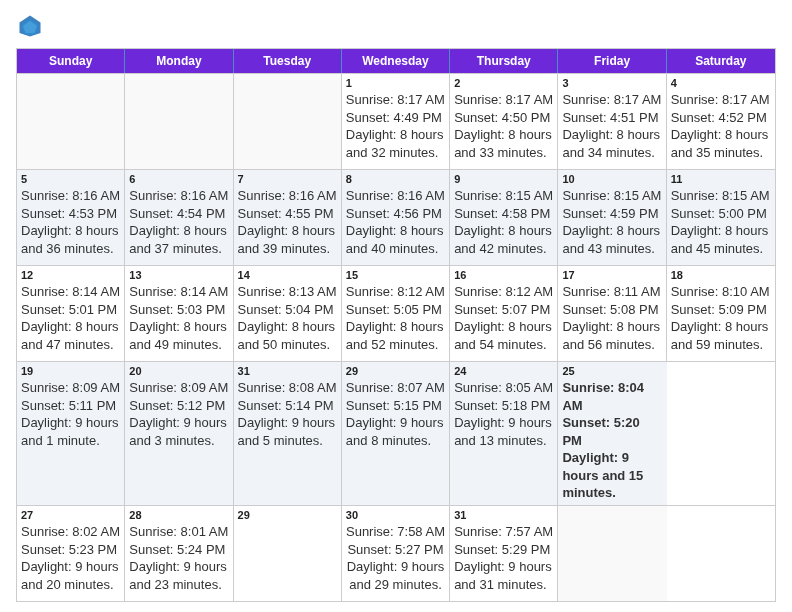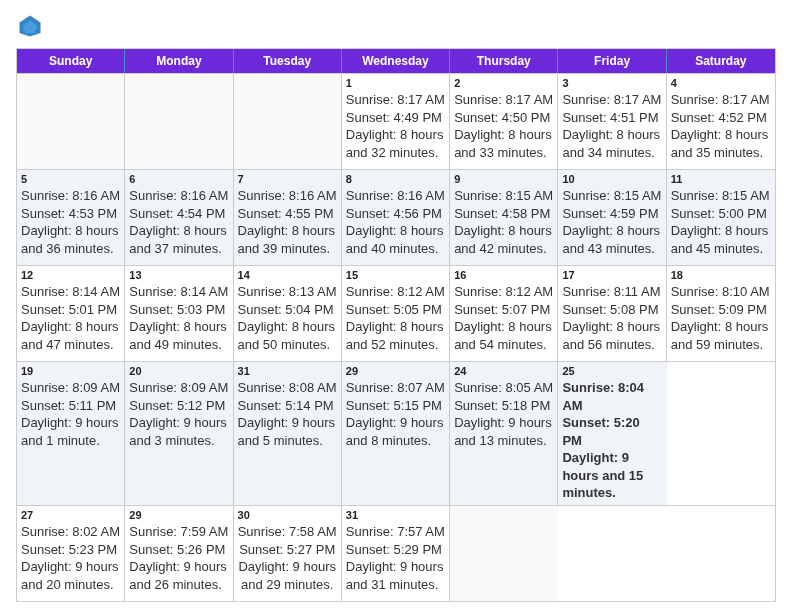--- a/index.html
+++ b/index.html
@@ -294,24 +294,27 @@
           </div>
         </div>
         <div class="cal-row">
           <div class="cal-cell">
             <div class="day-num">27</div>
             <div class="cell-info" style="white-space: pre-line;">Sunrise: 8:02 AM
 Sunset: 5:23 PM
 Daylight: 9 hours and 20 minutes.</div>
           </div>
           <div class="cal-cell">
+            <div class="day-num">28</div>
+            <div class="cell-info" style="white-space: pre-line;">Sunrise: 8:01 AM
+Sunset: 5:24 PM
+Daylight: 9 hours and 23 minutes.</div>
+          </div>
+          <div class="cal-cell">
             <div class="day-num">29</div>
-            <div class="cell-info" style="white-space: pre-line;">Sunrise: 7:59 AM
-Sunset: 5:26 PM
-Daylight: 9 hours and 26 minutes.</div>
           </div>
           <div class="cal-cell">
             <div class="day-num">30</div>
             <div class="cell-info" style="white-space: pre-line; text-align: center;">Sunrise: 7:58 AM
 Sunset: 5:27 PM
 Daylight: 9 hours and 29 minutes.</div>
           </div>
           <div class="cal-cell">
             <div class="day-num">31</div>
             <div class="cell-info" style="white-space: pre-line;">Sunrise: 7:57 AM

